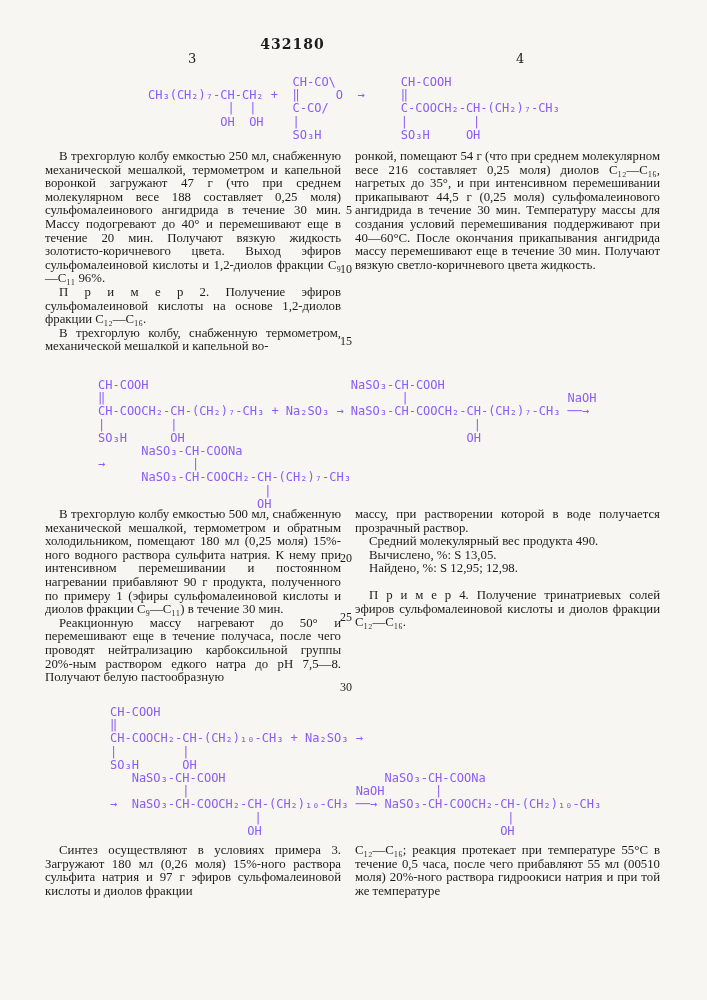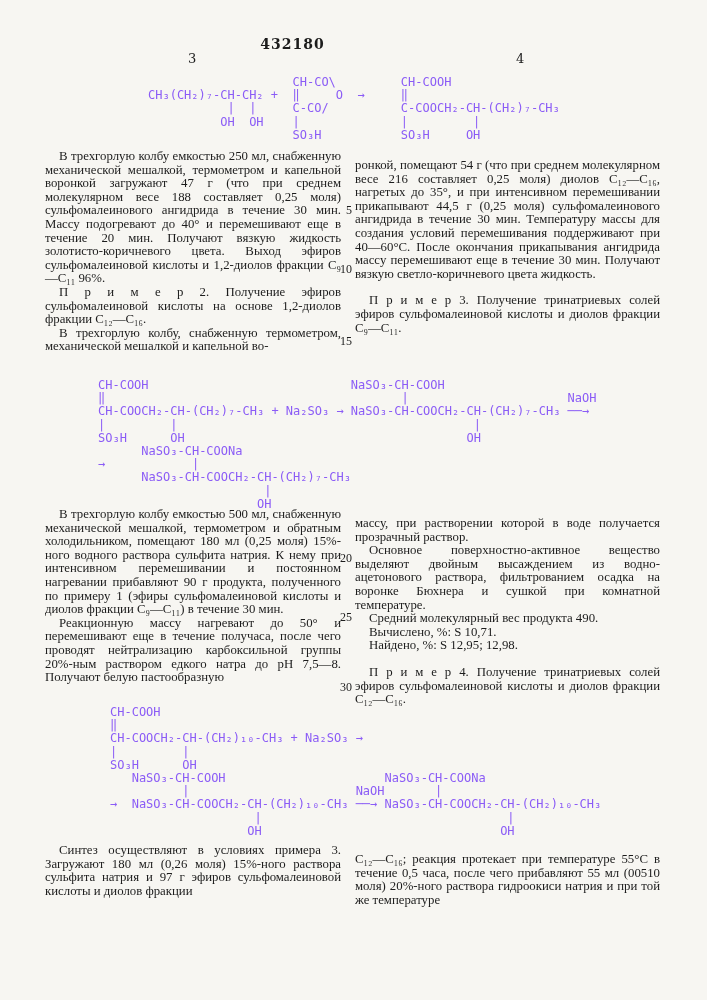--- a/index.html
+++ b/index.html
@@ -24,21 +24,21 @@
     white-space:pre;margin:0;color:#8b5cf6;
   }
   #formula1{left:148px;top:76px;}
   #formula2{left:98px;top:379px;}
   #formula3{left:110px;top:706px;}
   .col{
     width:296px;text-align:justify;
     font-size:12.8px;line-height:13.6px;
   }
   .col.lc{left:45px;}
-  .col.rc{left:355px;width:305px;margin-top:9px;}
+  .col.rc{left:355px;width:305px;}
   .sec1{top:150px;}
   .sec2{top:508px;}
   .sec3{top:844px;font-family:Liberation Serif, serif;}
   .col p{margin:0;text-indent:14px;}
   .col p.noindent{text-indent:0;}
   .col p.gap{margin-top:13px;}
   .lineno{
     width:18px;text-align:right;font-size:12px;
     font-family:"Liberation Serif","DejaVu Serif",serif;color:#1c1c1c;
   }
@@ -83,32 +83,30 @@
 <div class="abs lineno" style="left:334px;top:610px;">25</div>
 <div class="abs lineno" style="left:334px;top:680px;">30</div>
 
 <div class="abs col lc sec1">
   <p>В трехгорлую колбу емкостью 250 мл, снабженную механической мешалкой, термометром и капельной воронкой загружают 47 г (что при среднем молекулярном весе 188 составляет 0,25 моля) сульфомалеинового ангидрида в течение 30 мин. Массу подогревают до 40° и перемешивают еще в течение 20 мин. Получают вязкую жидкость золотисто-коричневого цвета. Выход эфиров сульфомалеиновой кислоты и 1,2-диолов фракции C₉—C₁₁ 96%.</p>
   <p>П р и м е р  2. Получение эфиров сульфомалеиновой кислоты на основе 1,2-диолов фракции C₁₂—C₁₆.</p>
   <p>В трехгорлую колбу, снабженную термометром, механической мешалкой и капельной во-</p>
 </div>
 <div class="abs col rc sec1">
   <p class="noindent">ронкой, помещают 54 г (что при среднем молекулярном весе 216 составляет 0,25 моля) диолов C₁₂—C₁₆, нагретых до 35°, и при интенсивном перемешивании прикапывают 44,5 г (0,25 моля) сульфомалеинового ангидрида в течение 30 мин. Температуру массы для создания условий перемешивания поддерживают при 40—60°С. После окончания прикапывания ангидрида массу перемешивают еще в течение 30 мин. Получают вязкую светло-коричневого цвета жидкость.</p>
-  <p class="gap">П р и м е р  3. Получение тринатриевых солей эфиров сульфомалеиновой кислоты и диолов фракции C₉—C₁₁.</p>
 </div>
 
 <div class="abs col lc sec2">
   <p>В трехгорлую колбу емкостью 500 мл, снабженную механической мешалкой, термометром и обратным холодильником, помещают 180 мл (0,25 моля) 15%-ного водного раствора сульфита натрия. К нему при интенсивном перемешивании и постоянном нагревании прибавляют 90 г продукта, полученного по примеру 1 (эфиры сульфомалеиновой кислоты и диолов фракции C₉—C₁₁) в течение 30 мин.</p>
   <p>Реакционную массу нагревают до 50° и перемешивают еще в течение получаса, после чего проводят нейтрализацию карбоксильной группы 20%-ным раствором едкого натра до рН 7,5—8. Получают белую пастообразную</p>
 </div>
 <div class="abs col rc sec2">
   <p class="noindent">массу, при растворении которой в воде получается прозрачный раствор.</p>
-  <p>Основное поверхностно-активное вещество выделяют двойным высаждением из водно-ацетонового раствора, фильтрованием осадка на воронке Бюхнера и сушкой при комнатной температуре.</p>
   <p>Средний молекулярный вес продукта 490.</p>
-  <p>Вычислено, %: S 10,71.</p>
+  <p>Вычислено, %: S 13,05.</p>
   <p>Найдено, %: S 12,95; 12,98.</p>
   <p class="gap">П р и м е р  4. Получение тринатриевых солей эфиров сульфомалеиновой кислоты и диолов фракции C₁₂—C₁₆.</p>
 </div>
 
 <div class="abs col lc sec3">
   <p>Синтез осуществляют в условиях примера 3. Загружают 180 мл (0,26 моля) 15%-ного раствора сульфита натрия и 97 г эфиров сульфомалеиновой кислоты и диолов фракции</p>
 </div>
 <div class="abs col rc sec3">
   <p class="noindent">C₁₂—C₁₆; реакция протекает при температуре 55°С в течение 0,5 часа, после чего прибавляют 55 мл (00510 моля) 20%-ного раствора гидроокиси натрия и при той же температуре</p>
 </div>

